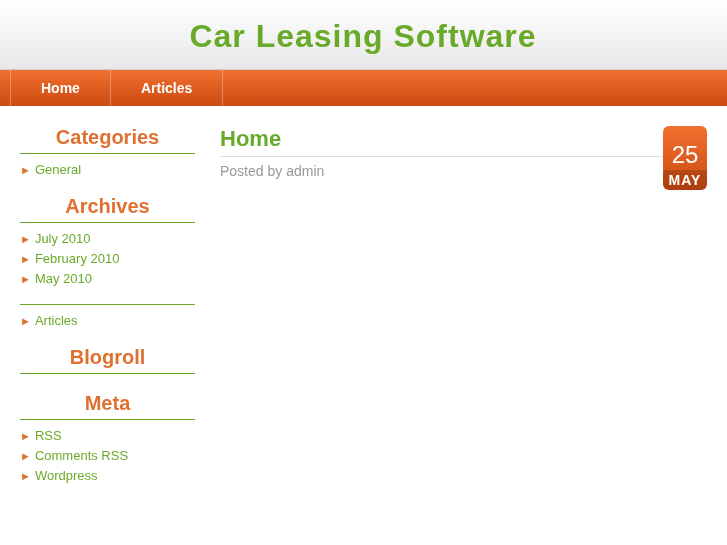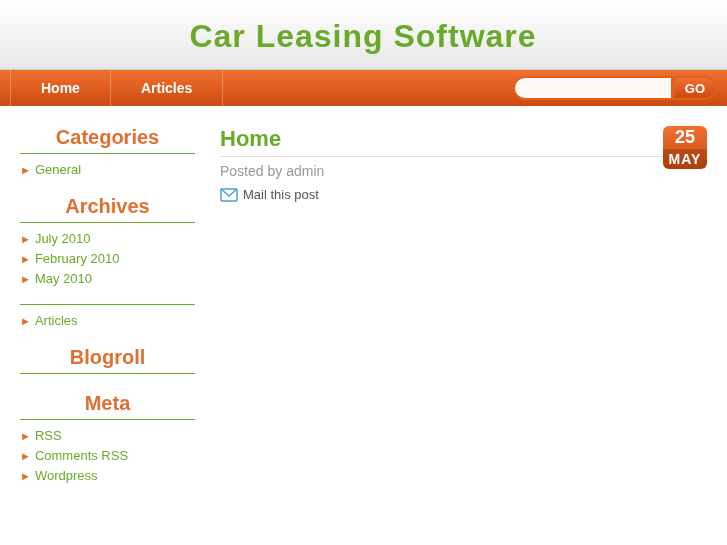--- a/index.html
+++ b/index.html
@@ -134,24 +134,24 @@
       top: 20px;
       right: 20px;
       background: linear-gradient(to bottom, #f07030, #cc4a10);
       border-radius: 6px;
       width: 44px;
       text-align: center;
       color: #fff;
       overflow: hidden;
     }
     .date-badge-day {
-      font-size: 18px;
-      font-weight: bold;
+      font-size: 24px;
+      font-weight: normal;
       line-height: 1.2;
-      padding-top: 1px;
+      padding-top: 15px;
     }
     .date-badge-month {
       font-size: 14px;
       font-weight: bold;
       background: rgba(0,0,0,0.15);
       padding: 2px 0;
       letter-spacing: 1px;
     }
 
     .post-title {
@@ -194,24 +194,20 @@
 
 <div class="site-header">
   <div class="site-title">Car Leasing Software</div>
 </div>
 
 <div class="nav-bar">
   <div class="nav-links">
     <div class="nav-item">Home</div>
     <div class="nav-item">Articles</div>
   </div>
-  <div class="search-area">
-    <input class="search-input" type="text" placeholder="" style="">
-    <button class="search-button">GO</button>
-  </div>
 </div>
 
 <div class="main-layout">
 
   <div class="sidebar">
 
     <div class="sidebar-section">
       <div class="sidebar-section-title">Categories</div>
       <hr class="sidebar-divider">
       <a class="sidebar-link">
@@ -273,25 +269,16 @@
 
     <div class="date-badge">
       <div class="date-badge-day">25</div>
       <div class="date-badge-month">MAY</div>
     </div>
 
     <div class="post-title">Home</div>
     <hr class="post-divider">
     <div class="post-meta">Posted by admin</div>
 
-    <a class="mail-post-link">
-      <span class="mail-icon">
-        <svg viewBox="0 0 18 14" xmlns="http://www.w3.org/2000/svg">
-          <rect x="1" y="1" width="16" height="12" rx="1" fill="white" stroke="#4da0d0" stroke-width="1.5"></rect>
-          <polyline points="1,1 9,8 17,1" fill="none" stroke="#4da0d0" stroke-width="1.5"></polyline>
-        </svg>
-      </span>
-      <span>Mail this post</span>
-    </a>
 
   </div>
 
 </div>
 
 </body></html>

